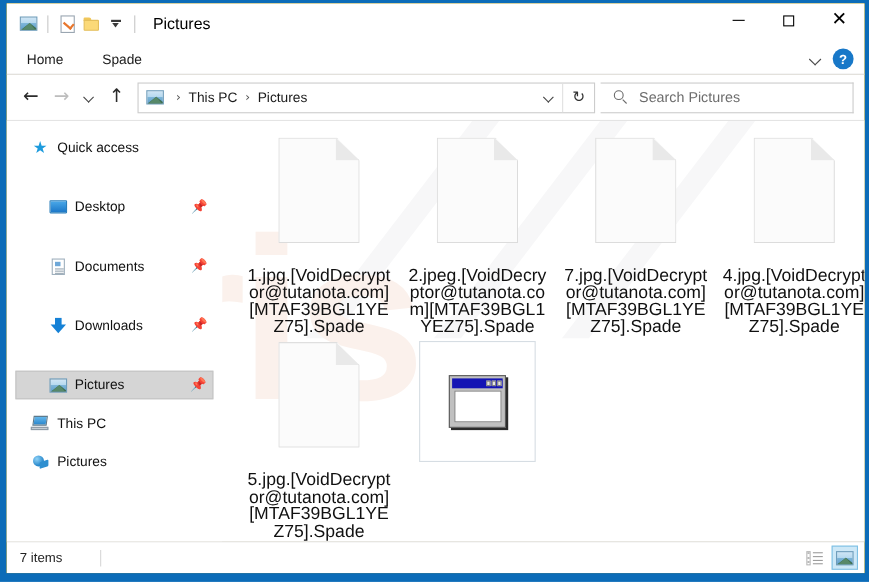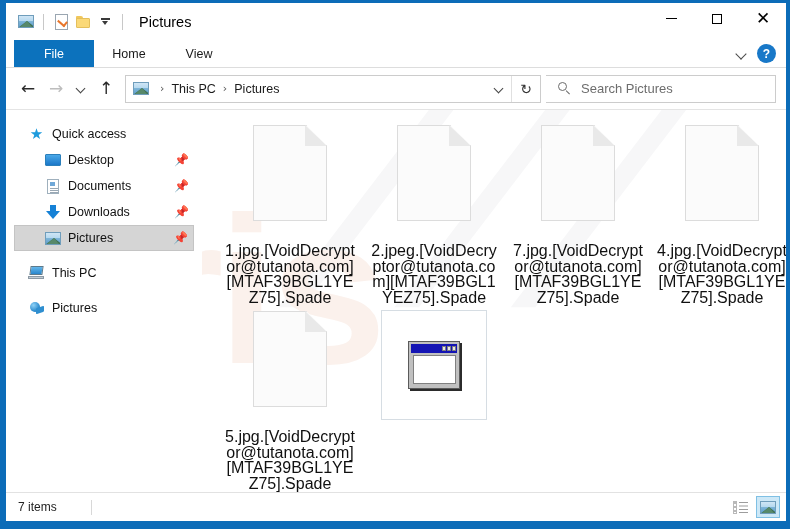--- a/index.html
+++ b/index.html
@@ -410,21 +410,21 @@
   .nav-row {
     height: 26px;
     display: flex;
     align-items: center;
     position: relative;
     box-sizing: border-box;
     margin: 0 8px;
     padding-left: 0px;
   }
   .nav-row.lvl0 { padding-left: 14px; }
-  .nav-row.lvl1 { padding-left: 30px; }
+  .nav-row.lvl1 { padding-left: 30px; margin-top: 28px; }
   .nav-row.selected {
     background: #d5d5d5;
     border: 1px solid #c4c4c4;
     padding-left: 29px;
   }
   .nav-row.gap { margin-top: 9px; }
   .nav-ico {
     width: 17px;
     height: 16px;
     margin-right: 7px;
@@ -816,23 +816,22 @@
       <div class="wincontrols">
         <div class="wc wc-min"></div>
         <div class="wc wc-max"></div>
         <div class="wc">
           <span class="wc-close">✕</span>
         </div>
       </div>
     </div>
 
     <div class="ribbon">
-      <div class="tab file">File</div>
       <div class="tab">Home</div>
-      <div class="tab">View</div>
+      <div class="tab">Spade</div>
       <div class="ribbon-right">
         <div class="chev-down"></div>
         <div class="help-btn">?</div>
       </div>
     </div>
 
     <div class="navbar">
       <div class="navbtn">
         <span class="arrow-glyph">←</span>
       </div>

